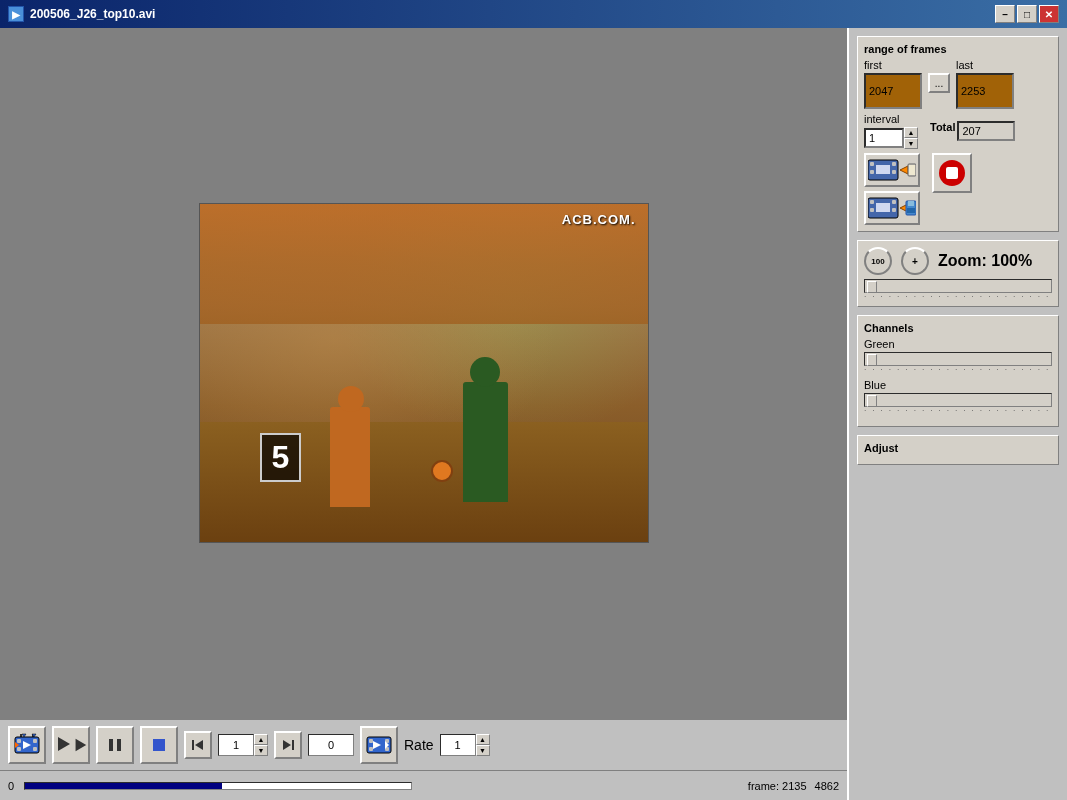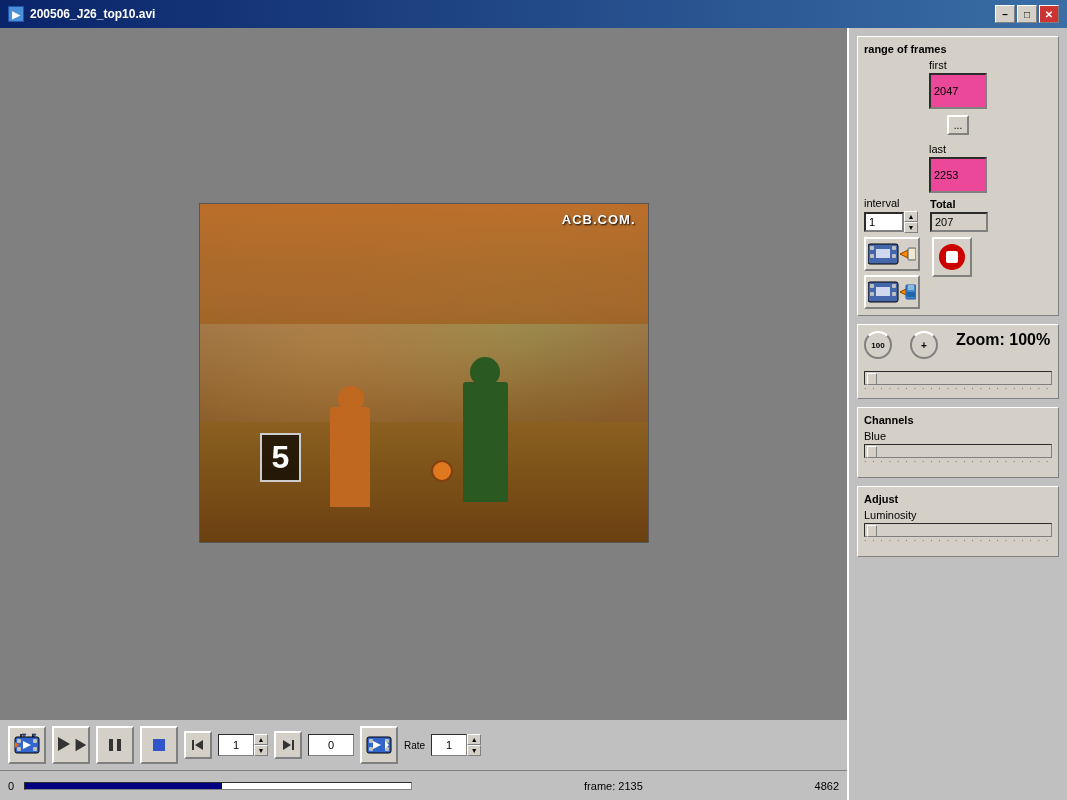--- a/index.html
+++ b/index.html
@@ -176,21 +176,21 @@
       border-left-color: #fff;
       display: flex;
       align-items: center;
       justify-content: center;
       cursor: pointer;
       font-size: 7px;
       line-height: 1;
     }
 
     .ctrl-label {
-      font-size: 10px;
+      font-size: 14px;
       color: #000;
       text-align: right;
     }
 
     
     #progress-area {
       height: 30px;
       background: #c0c0c0;
       display: flex;
       align-items: center;
@@ -208,21 +208,21 @@
       cursor: pointer;
     }
     #progress-fill {
       height: 100%;
       background: #000080;
       width: 51%;
     }
 
     #frame-label {
       font-size: 11px;
-      text-align: center;
+      text-align: right;
       flex: 1;
     }
 
     
     #right-panel {
       width: 220px;
       background: #c0c0c0;
       border-left: 2px solid #808080;
       border-left-color: #ffffff;
       display: flex;
@@ -245,33 +245,32 @@
       font-weight: bold;
       margin-bottom: 4px;
       color: #000;
     }
 
     .field-row {
       display: flex;
       align-items: center;
       gap: 6px;
       margin-bottom: 4px;
-      flex-direction: column;
     }
 
     .field-label {
       font-size: 11px;
       min-width: 28px;
     }
 
     .num-input {
       width: 58px;
       height: 20px;
       border: 2px inset #808080;
-      background: #ec4899;
+      background: #a16207;
       text-align: left;
       padding: 16px 3px;
       font-size: 11px;
     }
 
     .ellipsis-btn {
       width: 22px;
       height: 20px;
       background: #d4d0c8;
       border: 2px solid #808080;
@@ -583,21 +582,21 @@
         <div style="display:flex;flex-direction:column;gap:2px;">
           <span>interval</span>
           <div style="display:flex;align-items:center;">
             <input class="interval-input" value="1" style="">
             <div style="display:flex;flex-direction:column;">
               <div class="spin-up">▲</div>
               <div class="spin-down">▼</div>
             </div>
           </div>
         </div>
-        <div style="display:flex;flex-direction:column;gap:2px;margin-left:8px;">
+        <div style="display:flex;gap:2px;margin-left:8px;">
           <span style="font-weight:bold;">Total</span>
           <input class="total-input" value="207" readonly="" style="">
         </div>
       </div>
 
       <div class="action-buttons">
         <div style="display:flex;flex-direction:column;gap:4px;">
 
           <button class="film-btn" style="width:56px;height:34px;">
             <svg width="48" height="28" viewBox="0 0 48 28">
@@ -632,57 +631,57 @@
 
         <button class="stop-btn" style="width:40px;height:40px;margin-left:6px;">
           <div class="stop-circle">
             <div class="stop-inner"></div>
           </div>
         </button>
       </div>
     </div>
 
     <div class="panel-section">
-      <div style="display:flex;align-items:flex-start;gap:18px;margin-bottom:12px;">
+      <div style="display:flex;align-items:center;gap:9px;margin-bottom:4px;">
         <div class="zoom-circle-btn" style="background:#d4d0c8;font-size:8px;font-weight:bold;">
           <span style="font-size:8px;">100</span>
         </div>
         <div class="zoom-circle-btn">
           <span>+</span>
         </div>
         <span class="zoom-label">Zoom: 100%</span>
       </div>
       <div class="slider-track" style="margin-top:2px;">
         <div class="slider-thumb" style="left:2px;"></div>
       </div>
       <div class="slider-dots">· · · · · · · · · · · · · · · · · · · · · · · ·</div>
     </div>
 
     <div class="panel-section">
       <div class="section-title">Channels</div>
 
 
+      <div class="channel-row">
+        <div class="channel-label">Green</div>
+        <div class="slider-track">
+          <div class="slider-thumb" style="left:2px;"></div>
+        </div>
+        <div class="slider-dots">· · · · · · · · · · · · · · · · · · · · · · ·</div>
+      </div>
 
       <div class="channel-row">
         <div class="channel-label">Blue</div>
         <div class="slider-track">
           <div class="slider-thumb" style="left:2px;"></div>
         </div>
         <div class="slider-dots">· · · · · · · · · · · · · · · · · · · · · · ·</div>
       </div>
     </div>
 
     <div class="panel-section">
       <div class="section-title">Adjust</div>
 
-      <div class="channel-row">
-        <div class="channel-label">Luminosity</div>
-        <div class="slider-track">
-          <div class="slider-thumb" style="left:2px;"></div>
-        </div>
-        <div class="slider-dots">· · · · · · · · · · · · · · · · · · · · · · ·</div>
-      </div>
 
     </div>
 
   </div>
 
 </div>
 
 </body></html>

